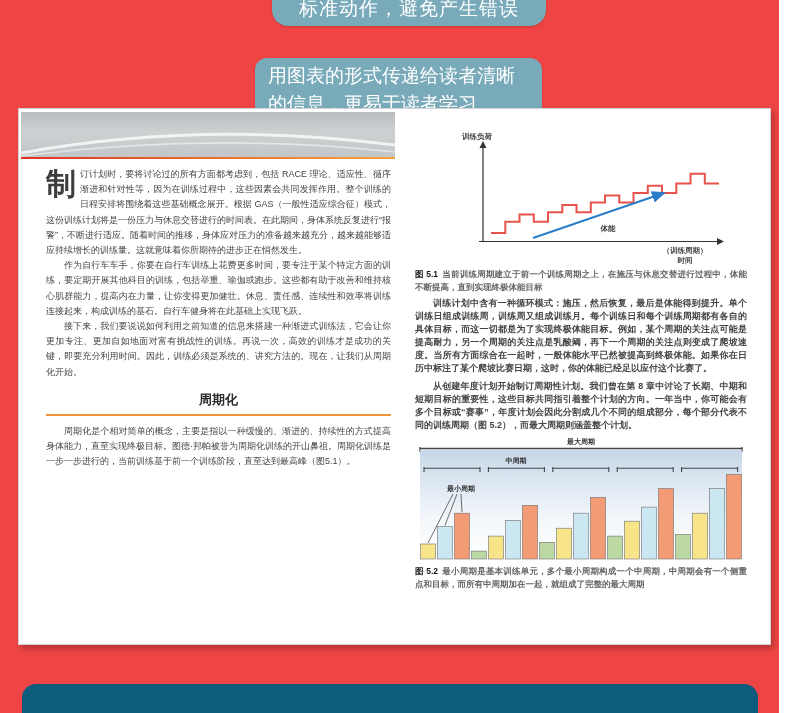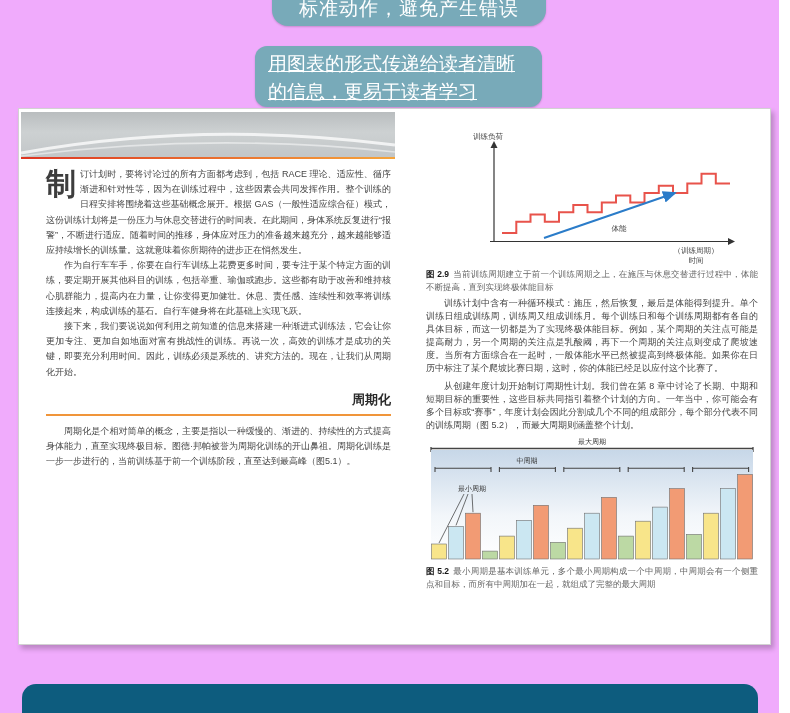--- a/index.html
+++ b/index.html
@@ -1,50 +1,50 @@
 <!DOCTYPE html>
 <html><head>
 <meta charset="utf-8">
 <style>
   html,body{margin:0;padding:0;background:#ffffff;}
-  .canvas{position:relative;width:779px;height:713px;background:#f0abfc;overflow:hidden;
+  .canvas{position:relative;width:779px;height:713px;background:#ef4444;overflow:hidden;
           font-family:"Liberation Sans",sans-serif;}
 
   
   .banner-top{position:absolute;left:272px;top:-36px;width:274px;height:62px;
     background:#78aab9;border-radius:16px;display:flex;align-items:flex-end;justify-content:center;
     padding-bottom:4px;box-sizing:border-box;color:#fff;font-size:19px;letter-spacing:1px;
     box-shadow:0 1px 2px rgba(0,0,0,.18);}
-  .callout{position:absolute;left:255px;top:46px;width:287px;height:61px;background:#78aab9;
+  .callout{position:absolute;left:255px;top:58px;width:287px;height:61px;background:#78aab9;
     border-radius:12px;color:#fff;font-size:19px;line-height:28px;padding:4px 13px;
-    box-sizing:border-box;box-shadow:0 1px 2px rgba(0,0,0,.18);text-decoration:underline;}
+    box-sizing:border-box;box-shadow:0 1px 2px rgba(0,0,0,.18);}
   .banner-bottom{position:absolute;left:22px;top:684px;width:736px;height:44px;
     background:#0d5c7e;border-radius:14px 14px 0 0;}
 
   
   .page{position:absolute;left:18px;top:108px;width:753px;height:537px;background:#fff;
     border:1px solid #d2d2d2;box-shadow:3px 4px 5px rgba(0,0,0,.22);box-sizing:border-box;}
   .band{position:absolute;left:2px;top:3px;width:374px;height:45px;
     background:linear-gradient(180deg,#b9bdbf 0%,#cdd1d2 45%,#c2c6c8 100%);
     border-bottom:2px solid transparent;}
   .band svg{display:block;width:100%;height:100%;}
   .band-line{position:absolute;left:0;bottom:-2px;width:100%;height:2px;
     background:linear-gradient(90deg,#dd3522,#f5a43b);}
 
   .col{position:absolute;top:0;box-sizing:border-box;color:#454545;}
   .col.left{left:27px;width:345px;padding-top:58px;}
-  .col.right{left:407px;width:332px;padding-top:20px;}
+  .col.right{left:396px;width:332px;padding-top:20px;font-weight:bold;}
 
   .p{margin:0;font-size:9px;line-height:15.2px;text-align:justify;}
   .col.right .p{line-height:13px;}
   .indent{text-indent:2em;}
   .dropcap{float:left;font-size:30px;line-height:29px;font-weight:bold;color:#3d3d3d;
     margin:2px 4px 0 0;font-family:"Liberation Serif",serif;}
 
-  .sec{margin:11px 0 8px 0;padding-bottom:5px;text-align:right;font-size:13px;
+  .sec{margin:11px 0 8px 0;padding-bottom:5px;text-align:center;font-size:13px;
     font-weight:bold;color:#2b2b2b;border-bottom:2px solid #f0953a;}
 
   .fig{display:block;}
   .cap{margin:3px 0 4px 0;font-size:8.5px;line-height:12.5px;color:#666;text-align:justify;}
   .cap b{color:#141414;margin-right:4px;}
   .rc-p1{margin-top:3px;}
   .rc-p2{margin-top:5px;margin-bottom:4px;}
 
   svg text{font-family:"Liberation Sans",sans-serif;}
 </style>
@@ -93,21 +93,21 @@
         <polygon points="64.5,19 68,12 71.5,19" fill="#333"></polygon>
         <line x1="64" y1="112.5" x2="303" y2="112.5" stroke="#333" stroke-width="1.2"></line>
         <polygon points="302,109 309,112.5 302,116" fill="#333"></polygon>
         <polyline id="fig51-steps" fill="none" stroke="#e8534b" stroke-width="2" points="76.0,104.0 90.3,104.0 90.3,92.8 104.5,92.8 104.5,85.6 118.8,85.6 118.8,92.8 133.0,92.8 133.0,83.2 147.3,83.2 147.3,76.0 161.5,76.0 161.5,83.2 175.8,83.2 175.8,73.6 190.0,73.6 190.0,66.4 204.3,66.4 204.3,73.6 218.5,73.6 218.5,64.0 232.8,64.0 232.8,56.8 247.0,56.8 247.0,64.0 261.3,64.0 261.3,54.4 275.5,54.4 275.5,44.8 289.8,44.8 289.8,54.4 304.0,54.4"></polyline>
         <line x1="118" y1="109" x2="249" y2="64" stroke="#2b7cc9" stroke-width="2" marker-end="url(#arrBlue)"></line>
         <text x="193" y="102" font-size="7.5" fill="#444" text-anchor="middle">体能</text>
         <text x="270" y="124" font-size="7.5" fill="#444" text-anchor="middle">（训练周期）</text>
         <text x="270" y="134" font-size="7.5" fill="#444" text-anchor="middle">时间</text>
       </svg>
 
-      <p class="cap"><b>图 2.9</b><span>当前训练周期建立于前一个训练周期之上，在施压与休息交替进行过程中，体能不断提高，直到实现终极体能目标</span></p>
+      <p class="cap"><b>图 5.1</b><span>当前训练周期建立于前一个训练周期之上，在施压与休息交替进行过程中，体能不断提高，直到实现终极体能目标</span></p>
 
       <p class="p indent rc-p1">训练计划中含有一种循环模式：施压，然后恢复，最后是体能得到提升。单个训练日组成训练周，训练周又组成训练月。每个训练日和每个训练周期都有各自的具体目标，而这一切都是为了实现终极体能目标。例如，某个周期的关注点可能是提高耐力，另一个周期的关注点是乳酸阈，再下一个周期的关注点则变成了爬坡速度。当所有方面综合在一起时，一般体能水平已然被提高到终极体能。如果你在日历中标注了某个爬坡比赛日期，这时，你的体能已经足以应付这个比赛了。</p>
       <p class="p indent rc-p2">从创建年度计划开始制订周期性计划。我们曾在第 8 章中讨论了长期、中期和短期目标的重要性，这些目标共同指引着整个计划的方向。一年当中，你可能会有多个目标或“赛事”，年度计划会因此分割成几个不同的组成部分，每个部分代表不同的训练周期（图 5.2），而最大周期则涵盖整个计划。</p>
 
       <svg class="fig" width="332" height="126" viewBox="0 0 332 126">
         <defs>
           <linearGradient id="gradSky" x1="0" y1="0" x2="0" y2="1">
             <stop offset="0" stop-color="#c7d7e8"></stop>
             <stop offset="0.6" stop-color="#f2f6fa"></stop>
             <stop offset="1" stop-color="#ffffff"></stop>

